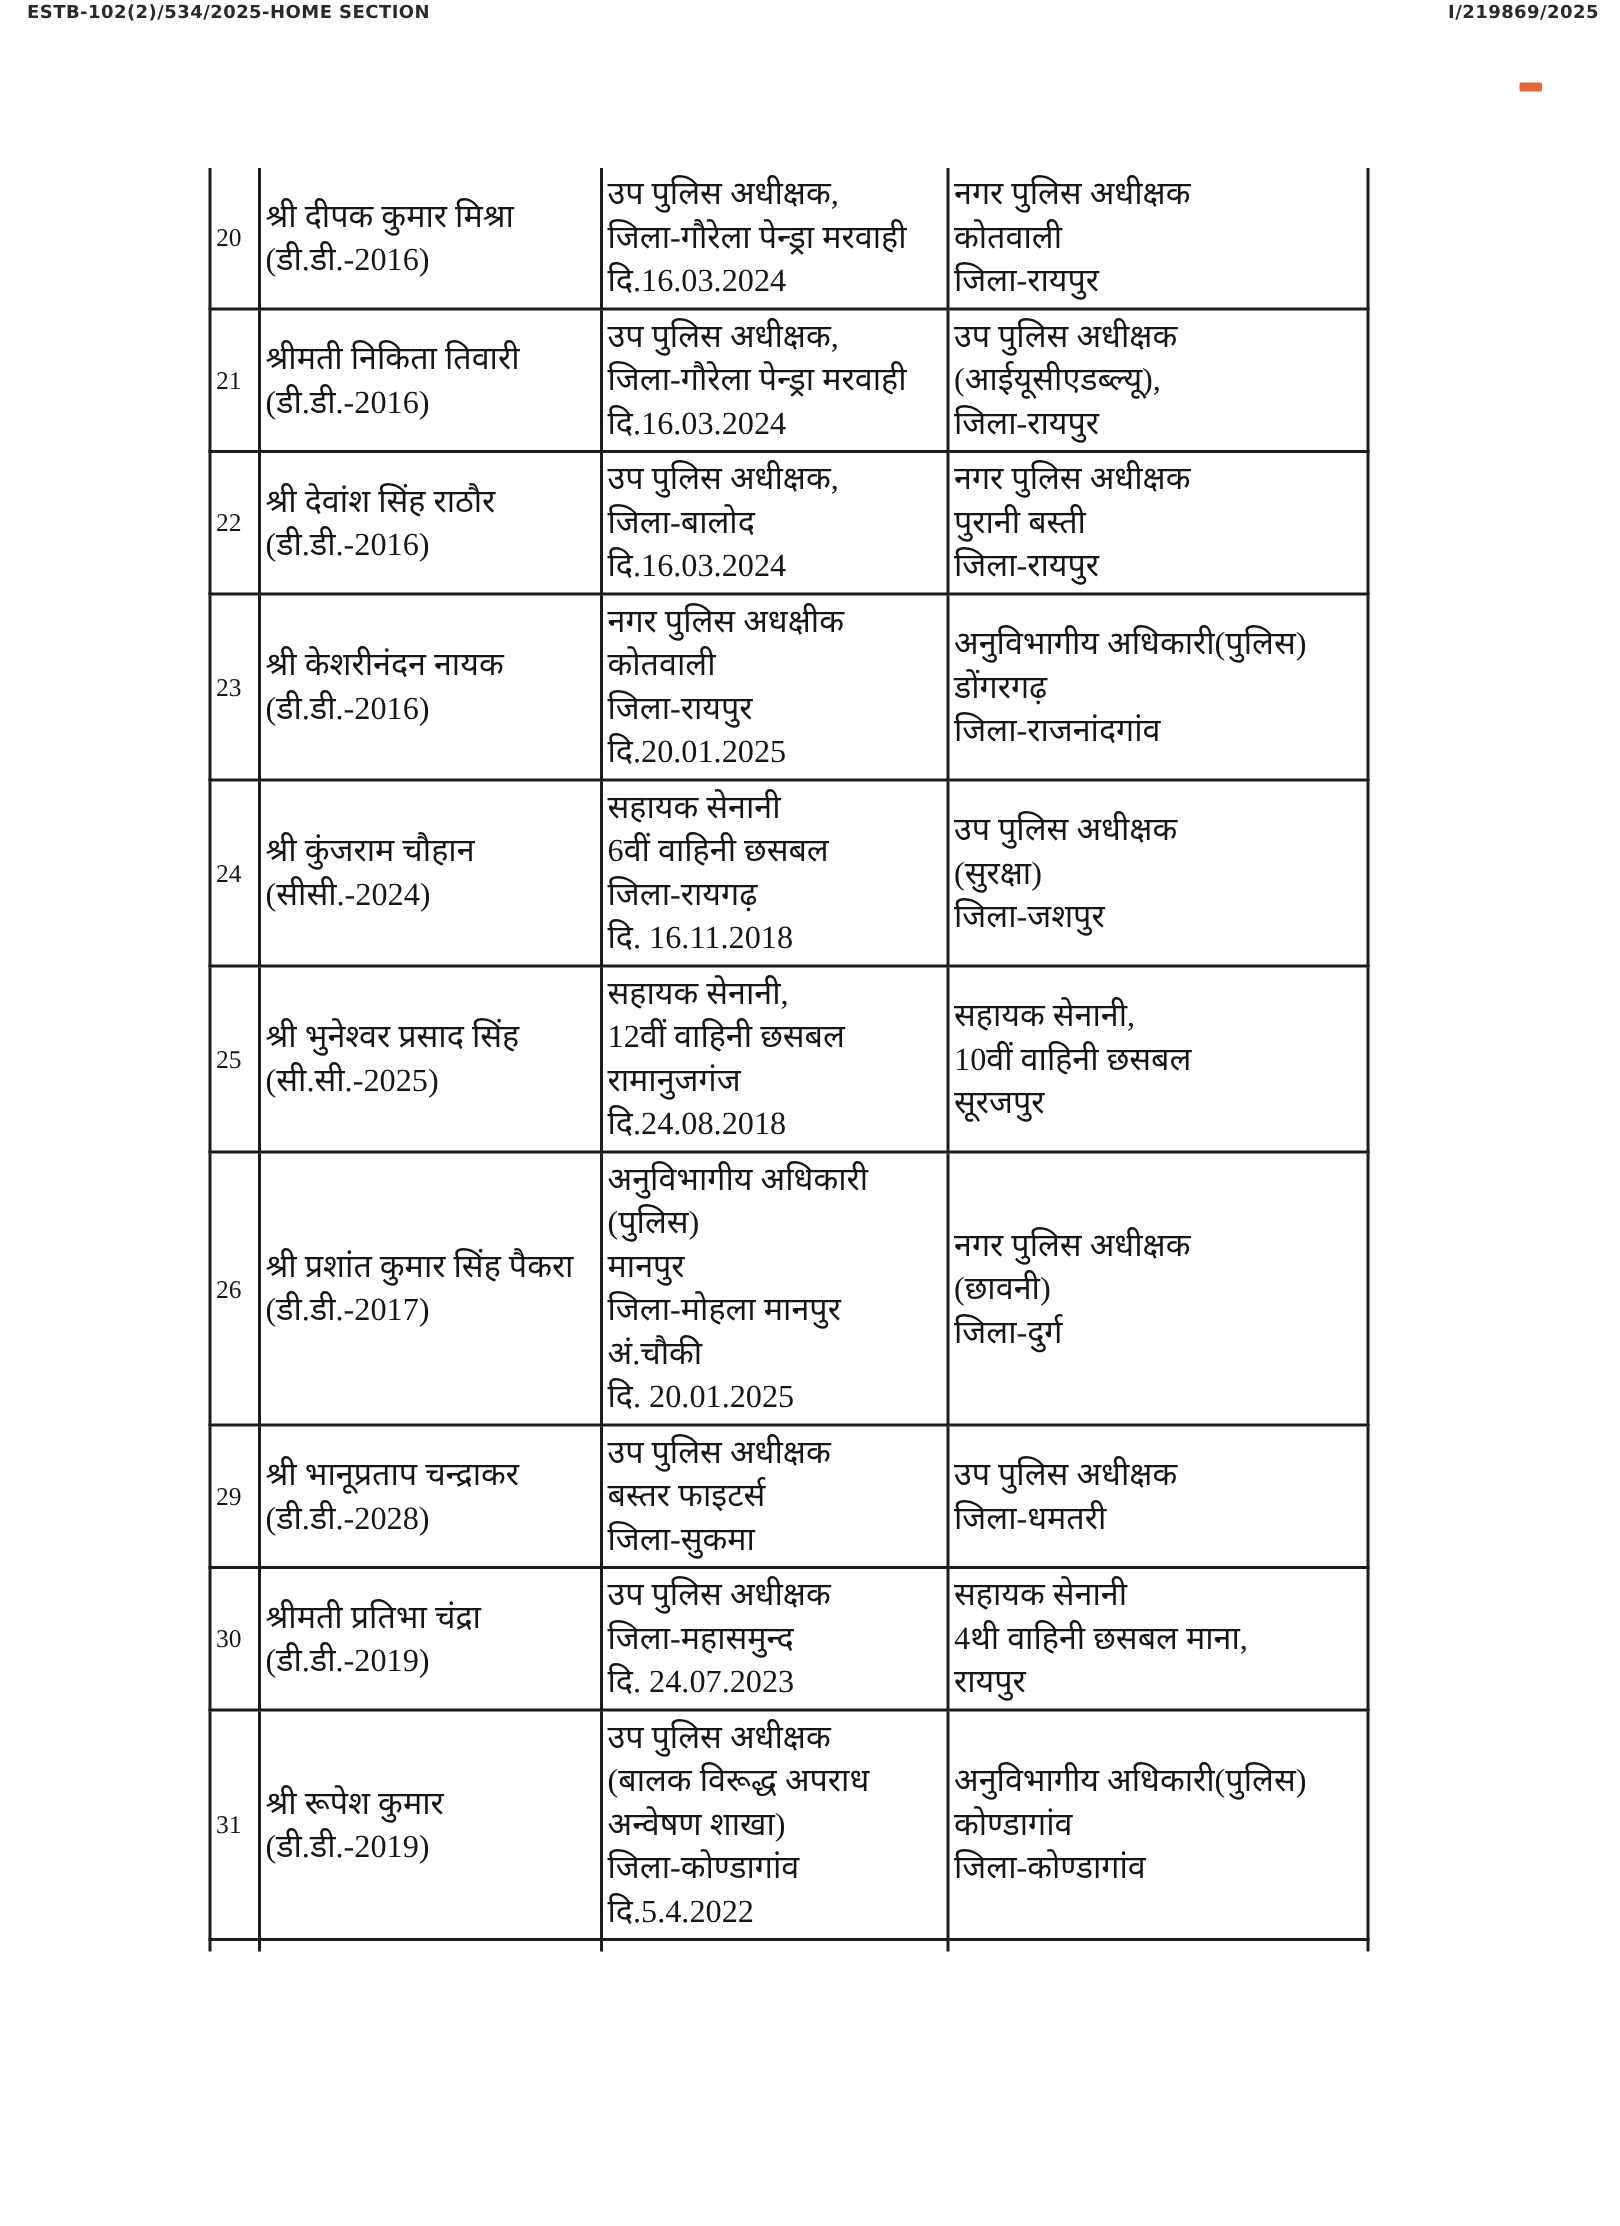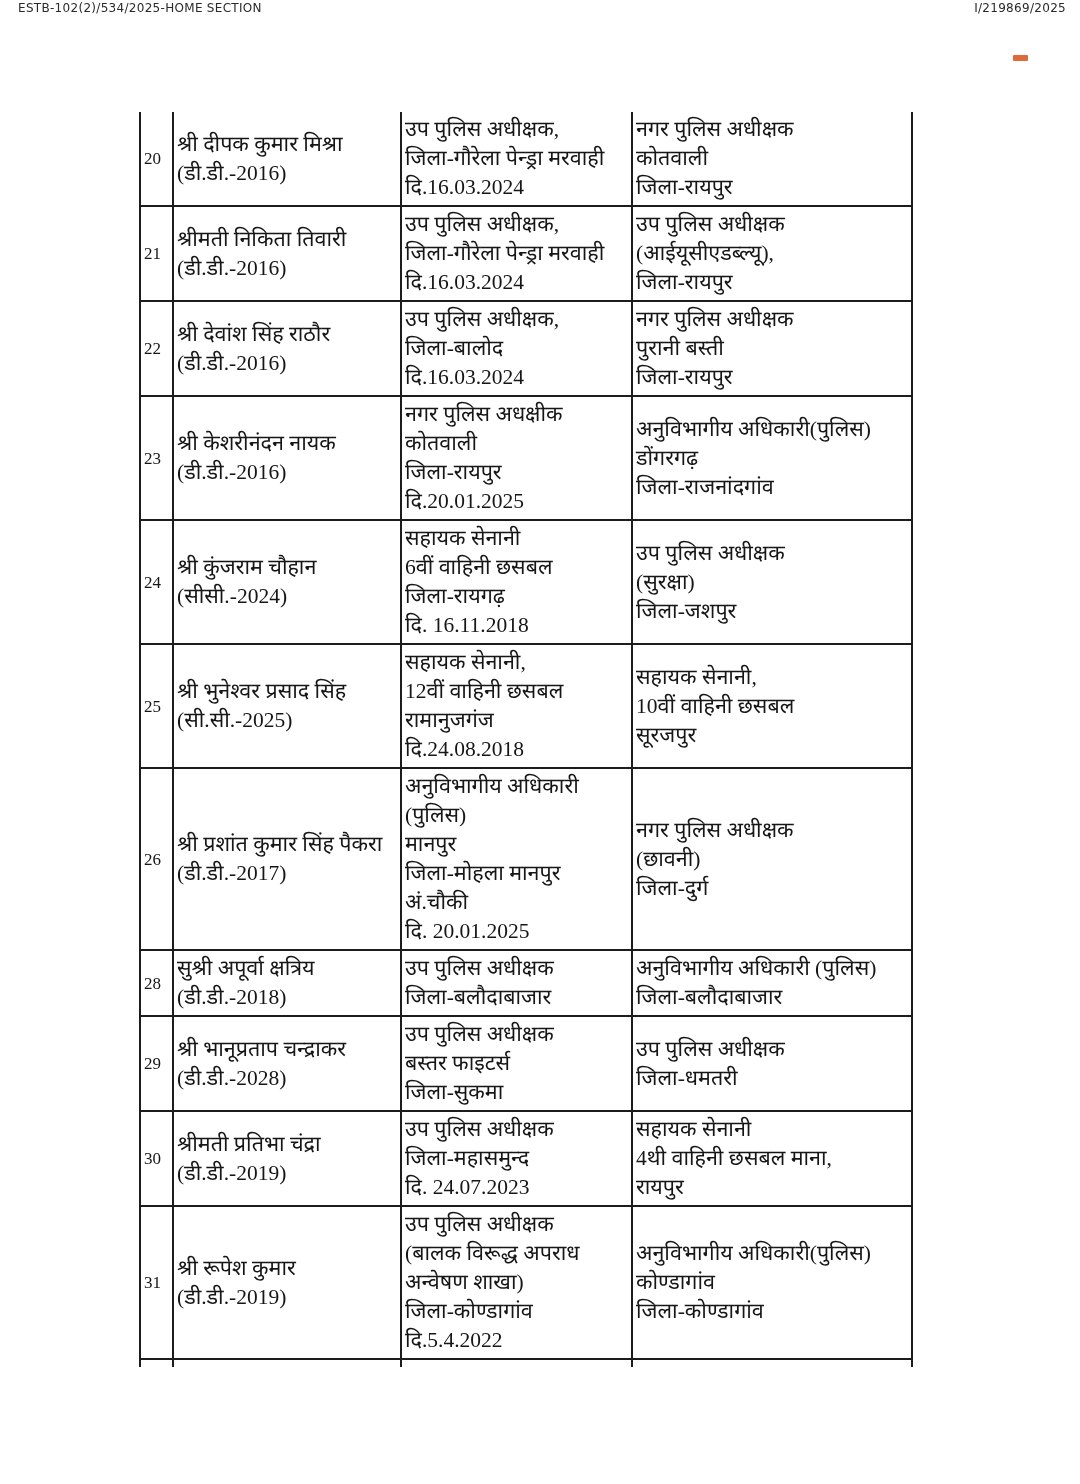--- a/index.html
+++ b/index.html
@@ -5,21 +5,21 @@
   html,body{margin:0;padding:0;}
   body{
     width:1080px;height:1484px;background:#ffffff;position:relative;
     font-family:"Liberation Serif","DejaVu Serif",serif;color:#161616;
     overflow:hidden;
   }
   .doc-header{
     position:absolute;top:1px;left:18px;width:1048px;
     display:flex;justify-content:space-between;
     font-family:"DejaVu Sans","Liberation Sans",sans-serif;
-    font-size:12px;font-weight:normal;color:#2a2a2a;letter-spacing:.3px;
+    font-size:12px;font-weight:bold;color:#2a2a2a;letter-spacing:.3px;
   }
   .orange-mark{
     position:absolute;left:1013px;top:55px;width:15px;height:6px;
     border-radius:1px;
   }
   .table-wrap{position:absolute;left:139px;top:112px;}
   table.transfer{
     border-collapse:collapse;table-layout:fixed;width:772px;
     font-size:21.5px;
   }
@@ -174,35 +174,20 @@
             <div class="cell-line">अं.चौकी</div>
             <div class="cell-line">दि. 20.01.2025</div>
           </td>
           <td>
             <div class="cell-line">नगर पुलिस अधीक्षक</div>
             <div class="cell-line">(छावनी)</div>
             <div class="cell-line">जिला-दुर्ग</div>
           </td>
         </tr>
         <tr>
-          <td class="sr">28</td>
-          <td>
-            <div class="cell-line">सुश्री अपूर्वा क्षत्रिय</div>
-            <div class="cell-line">(डी.डी.-2018)</div>
-          </td>
-          <td class="c-current">
-            <div class="cell-line">उप पुलिस अधीक्षक</div>
-            <div class="cell-line">जिला-बलौदाबाजार</div>
-          </td>
-          <td>
-            <div class="cell-line">अनुविभागीय अधिकारी (पुलिस)</div>
-            <div class="cell-line">जिला-बलौदाबाजार</div>
-          </td>
-        </tr>
-        <tr>
           <td class="sr">29</td>
           <td>
             <div class="cell-line">श्री भानूप्रताप चन्द्राकर</div>
             <div class="cell-line">(डी.डी.-2028)</div>
           </td>
           <td class="c-current">
             <div class="cell-line">उप पुलिस अधीक्षक</div>
             <div class="cell-line">बस्तर फाइटर्स</div>
             <div class="cell-line">जिला-सुकमा</div>
           </td>

